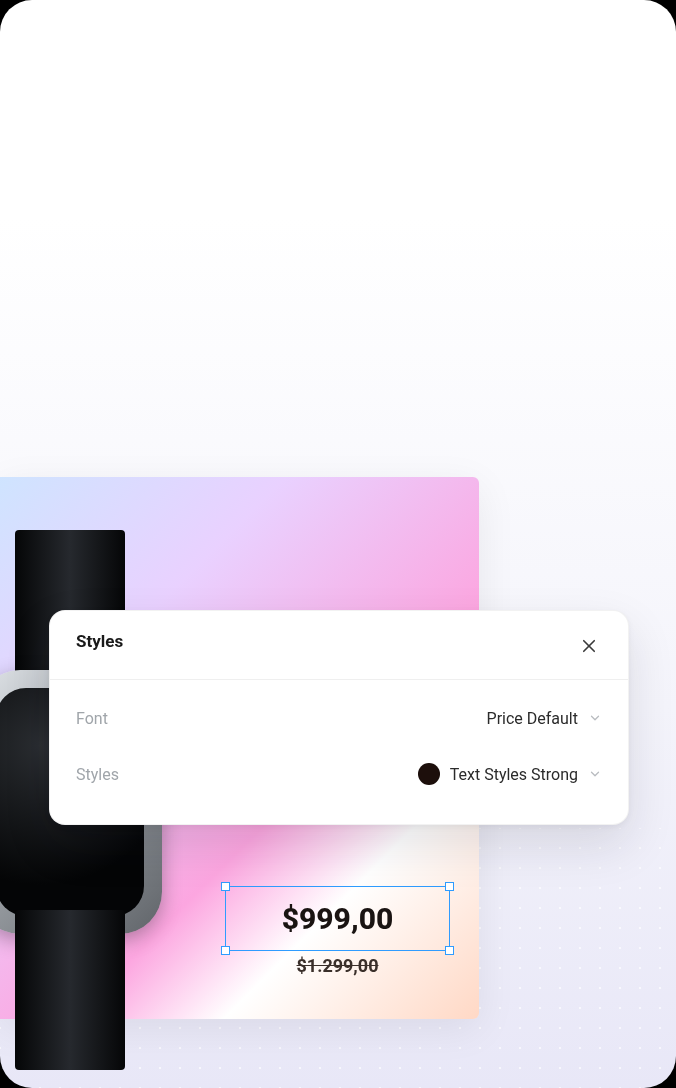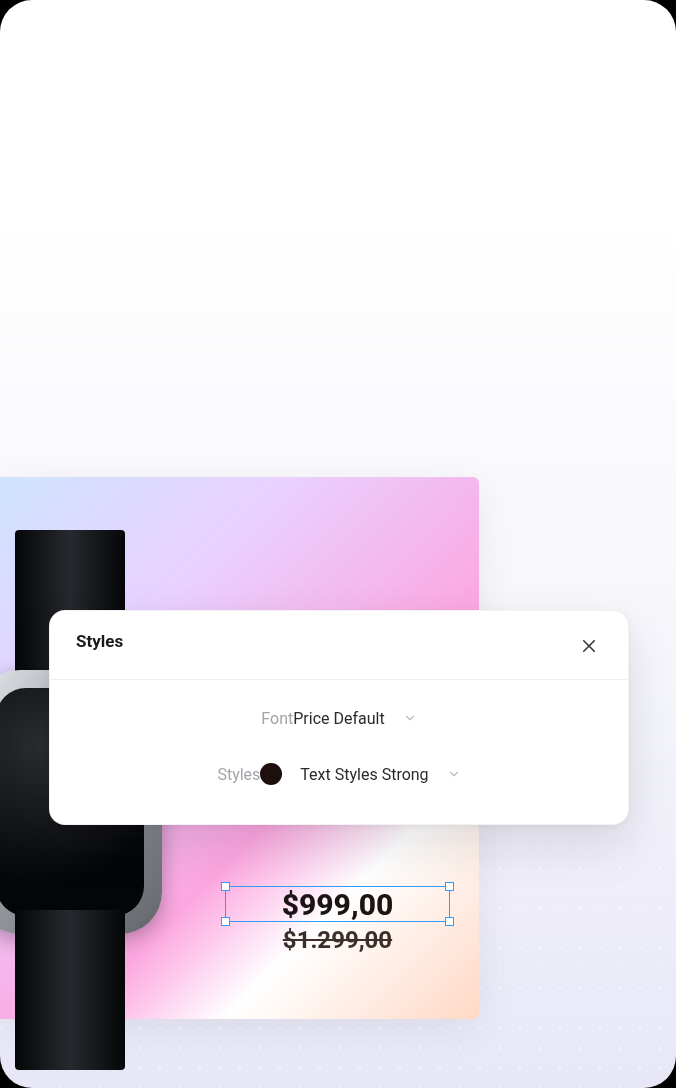--- a/index.html
+++ b/index.html
@@ -92,21 +92,21 @@
 
 .price-selection {
   position: absolute;
   left: 225px;
   top: 886px;
   z-index: 5;
 }
 .sel-box {
   position: relative;
   width: 225px;
-  height: 36px;
+  height: 65px;
   border: 1px solid #2f9cff;
 }
 .sel-handle {
   position: absolute;
   width: 9px;
   height: 9px;
   background: #fff;
   border: 1.5px solid #2f9cff;
 }
 .sel-handle.tl { left: -5px; top: -5px; }
@@ -119,21 +119,21 @@
   font-weight: 800;
   color: #1a1412;
   display:flex;
   align-items:center;
   justify-content:center;
   height:100%;
 }
 .price-old {
   margin-top: 4px;
   text-align: center;
-  font-size: 24px;
+  font-size: 18px;
   font-weight: 700;
   color: #3a2f2a;
   text-decoration: line-through;
 }
 
 .styles-panel {
   position: absolute;
   left: 49px;
   top: 610px;
   width: 580px;
@@ -164,31 +164,31 @@
   justify-content:center;
   cursor: pointer;
   color: #3a3a3a;
 }
 .styles-body {
   padding: 10px 26px 22px 26px;
 }
 .styles-row {
   display: flex;
   align-items: center;
-  justify-content: center;
+  justify-content: space-between;
   min-height: 56px;
 }
 .row-label {
   font-size: 16px;
   color: #a0a5aa;
 }
 .row-value {
   display: flex;
   align-items: center;
-  gap: 18px;
+  gap: 10px;
   font-size: 16px;
   color: #2b2b2b;
   cursor: pointer;
 }
 .swatch {
   width: 22px;
   height: 22px;
   border-radius: 50%;
   border: 1px solid rgba(0,0,0,0.1);
 }

